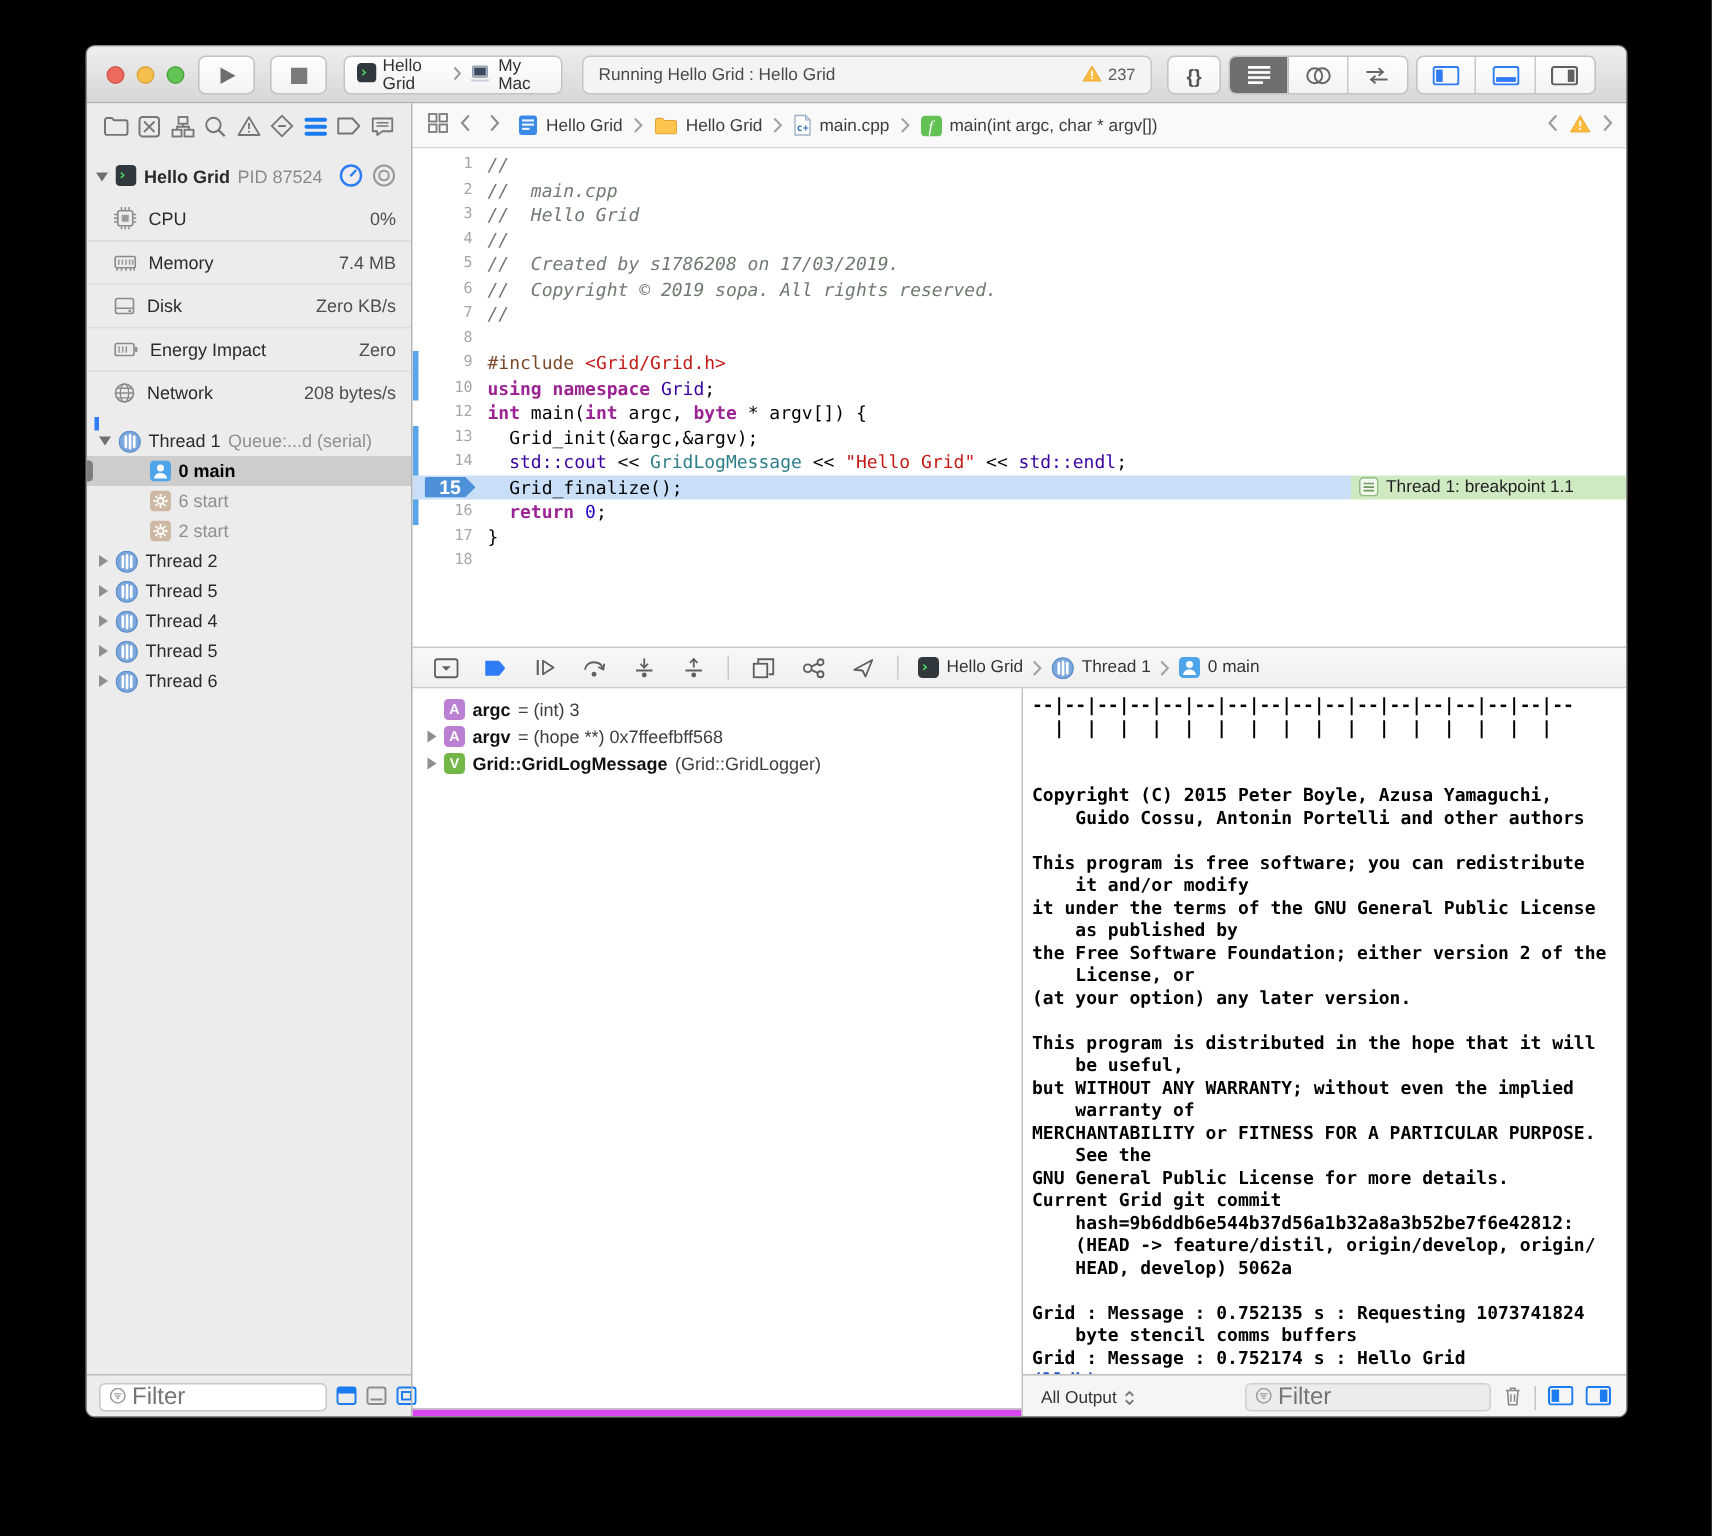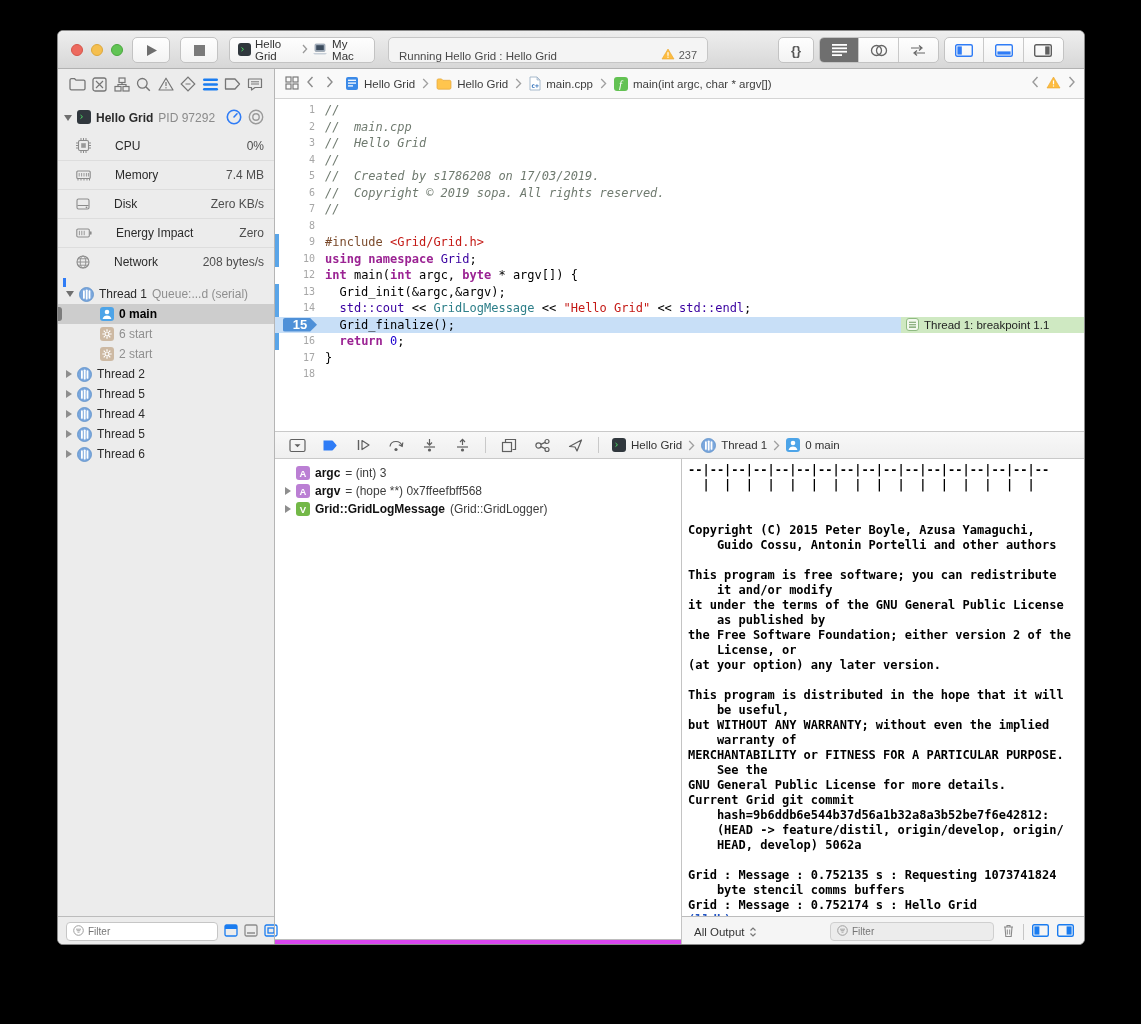--- a/index.html
+++ b/index.html
@@ -9,42 +9,42 @@
 
   
   .titlebar{position:absolute;top:0;left:0;right:0;height:38px;background:linear-gradient(#eeeeee,#d7d7d7);border-bottom:1px solid #b2b2b2;}
   .tl{position:absolute;top:13px;width:12px;height:12px;border-radius:50%;}
   .tl.red{left:13px;background:#ed6a5f;border:1px solid #d5554a;}
   .tl.yellow{left:33px;background:#f5bf4f;border:1px solid #dca83c;}
   .tl.green{left:53px;background:#61c454;border:1px solid #4aa73e;}
   .tb-btn{position:absolute;top:6px;height:26px;border:1px solid #c3c3c3;border-radius:5px;background:linear-gradient(#fefefe,#f3f3f3);display:flex;align-items:center;justify-content:center;color:#5c5c5c;}
   .tb-btn svg{display:block;}
   .scheme{position:absolute;top:6px;left:171px;width:146px;height:26px;border:1px solid #c3c3c3;border-radius:5px;background:linear-gradient(#fefefe,#f3f3f3);display:flex;align-items:center;gap:4px;padding:0 8px;font-size:11.5px;color:#333;}
-  .status{position:absolute;top:6px;left:330px;width:320px;height:26px;border:1px solid #c6c6c6;border-radius:5px;background:#f4f4f4;display:flex;align-items:flex-end;padding:0 10px;font-size:11.5px;color:#4a4a4a;}
+  .status{position:absolute;top:6px;left:330px;width:380px;height:26px;border:1px solid #c6c6c6;border-radius:5px;background:#f4f4f4;display:flex;align-items:center;padding:0 10px;font-size:11.5px;color:#4a4a4a;}
   .status .warn{position:absolute;right:10px;display:flex;align-items:center;gap:4px;color:#5a5a5a;font-size:11px;}
   .seg{position:absolute;top:6px;left:761px;width:120px;height:26px;border:1px solid #c3c3c3;border-radius:5px;overflow:hidden;display:flex;background:linear-gradient(#fefefe,#f3f3f3);}
   .seg>div{width:40px;display:flex;align-items:center;justify-content:center;border-right:1px solid #c9c9c9;}
   .seg>div:last-child{border-right:none;}
   .seg>div.sel{background:#6f6f6f;}
   .ptoggles{position:absolute;top:6px;left:886px;width:120px;height:26px;border:1px solid #c3c3c3;border-radius:5px;overflow:hidden;display:flex;background:linear-gradient(#fefefe,#f3f3f3);}
   .ptoggles>div{width:40px;display:flex;align-items:center;justify-content:center;border-right:1px solid #c9c9c9;}
   .ptoggles>div:last-child{border-right:none;}
 
   
   .navicons{position:absolute;top:38px;left:0;width:216px;height:30px;background:#ececec;display:flex;align-items:center;justify-content:space-between;padding:0 9px;}
   .navicons .ni{width:20px;height:20px;display:flex;align-items:center;justify-content:center;}
 
   
   .sidebar{position:absolute;top:68px;left:0;width:216px;height:817px;background:#ececec;overflow:hidden;font-size:12px;color:#2b2b2b;}
   .vline1{position:absolute;top:38px;bottom:0;left:216px;width:1px;background:#b5b5b5;z-index:40;}
   .proc-row{height:26px;margin-top:6px;display:flex;align-items:center;padding-left:6px;gap:5px;}
   .proc-row .pname{font-weight:bold;}
   .proc-row .ppid{color:#8b8b8b;}
   .proc-icons{margin-left:auto;display:flex;gap:6px;padding-right:10px;}
-  .gauge-row{height:29px;display:flex;align-items:center;gap:24px;padding-left:18px;border-top:1px solid #dddddd;}
+  .gauge-row{height:29px;display:flex;align-items:center;gap:8px;padding-left:18px;border-top:1px solid #dddddd;}
   .gauge-row:first-of-type{border-top:none;}
   .gauge-row .gv{margin-left:auto;padding-right:10px;color:#4e4e4e;}
   .net-tick{position:absolute;left:5px;width:3px;height:9px;background:#2f7cf6;}
   .threads{margin-top:8px;}
   .trow{height:20px;display:flex;align-items:center;gap:5px;padding-left:8px;position:relative;}
   .trow .tdetail{color:#8f8f8f;}
   .frow{height:20px;display:flex;align-items:center;gap:5px;padding-left:42px;position:relative;color:#8f8f8f;}
   .frow.sel{background:#cdcdcd;color:#000;font-weight:600;}
   .frow.sel .seltab{position:absolute;left:0;top:3px;width:4px;height:14px;background:#7d7d7d;border-radius:0 3px 3px 0;}
   .disc{width:0;height:0;display:inline-block;}
@@ -96,21 +96,21 @@
   .console{position:absolute;top:428px;left:624px;width:404px;height:457px;background:#fff;overflow:hidden;padding:4px 0 0 6px;}
   .console pre{font-family:"DejaVu Sans Mono",monospace;font-weight:700;font-size:12px;line-height:15px;color:#000;white-space:pre;}
   .console .prompt{color:#2456c2;}
 
   
   .bbar{position:absolute;top:885px;height:30px;border-top:1px solid #bcbcbc;display:flex;align-items:center;font-size:11.5px;color:#3c3c3c;}
   .bbar.left{left:0;width:216px;background:#ececec;padding:0 8px;gap:6px;}
   .bbar.mid{left:217px;width:406px;background:#d946ef;padding:0 10px;gap:12px;margin-top:23px;}
   .bbar.right{left:624px;width:404px;background:#f5f5f5;padding:0 12px;gap:8px;}
   .ffield{height:19px;border:1px solid #c6c6c6;border-radius:4px;background:#fff;display:flex;align-items:center;gap:4px;padding:0 6px;flex:0 0 auto;}
-  .ffield input{border:none;outline:none;background:transparent;font-size:10px;color:#444;width:100%;font-family:"Liberation Sans",sans-serif;}
+  .ffield input{border:none;outline:none;background:transparent;font-size:16px;color:#444;width:100%;font-family:"Liberation Sans",sans-serif;}
   .ffield.gray{background:#ececec;border-color:#cfcfcf;}
   .popup{display:flex;align-items:center;gap:4px;color:#333;}
   .bsep{width:1px;height:16px;background:#c6c6c6;}
   .grow{flex:1;}
 </style>
 </head>
 <body>
 
 <div class="stage">
   <div class="window">
@@ -277,21 +277,21 @@
     </div>
 
     <div class="sidebar">
       <div class="proc-row">
         <span class="disc down"></span>
         <span><svg width="14" height="14">
               <rect width="14" height="14" rx="3" fill="#30373d"></rect>
               <path d="M3.5 5l2 1.8-2 1.8" stroke="#4cd964" stroke-width="1" fill="none"></path>
             </svg></span>
         <span class="pname">Hello Grid</span>
-        <span class="ppid">PID 97292</span>
+        <span class="ppid">PID 87524</span>
         <span class="proc-icons">
           <span><svg width="16" height="16">
                 <circle cx="8" cy="8" r="6.7" fill="none" stroke="#2f7cf6" stroke-width="1.6"></circle>
                 <path d="M8 8l3-3.2" stroke="#2f7cf6" stroke-width="1.6" stroke-linecap="round"></path>
               </svg></span>
           <span><svg width="16" height="16">
                 <circle cx="8" cy="8" r="6.7" fill="none" stroke="#9a9a9a" stroke-width="1.4"></circle>
                 <circle cx="8" cy="8" r="3.2" fill="none" stroke="#9a9a9a" stroke-width="1.4"></circle>
               </svg></span>
         </span>

